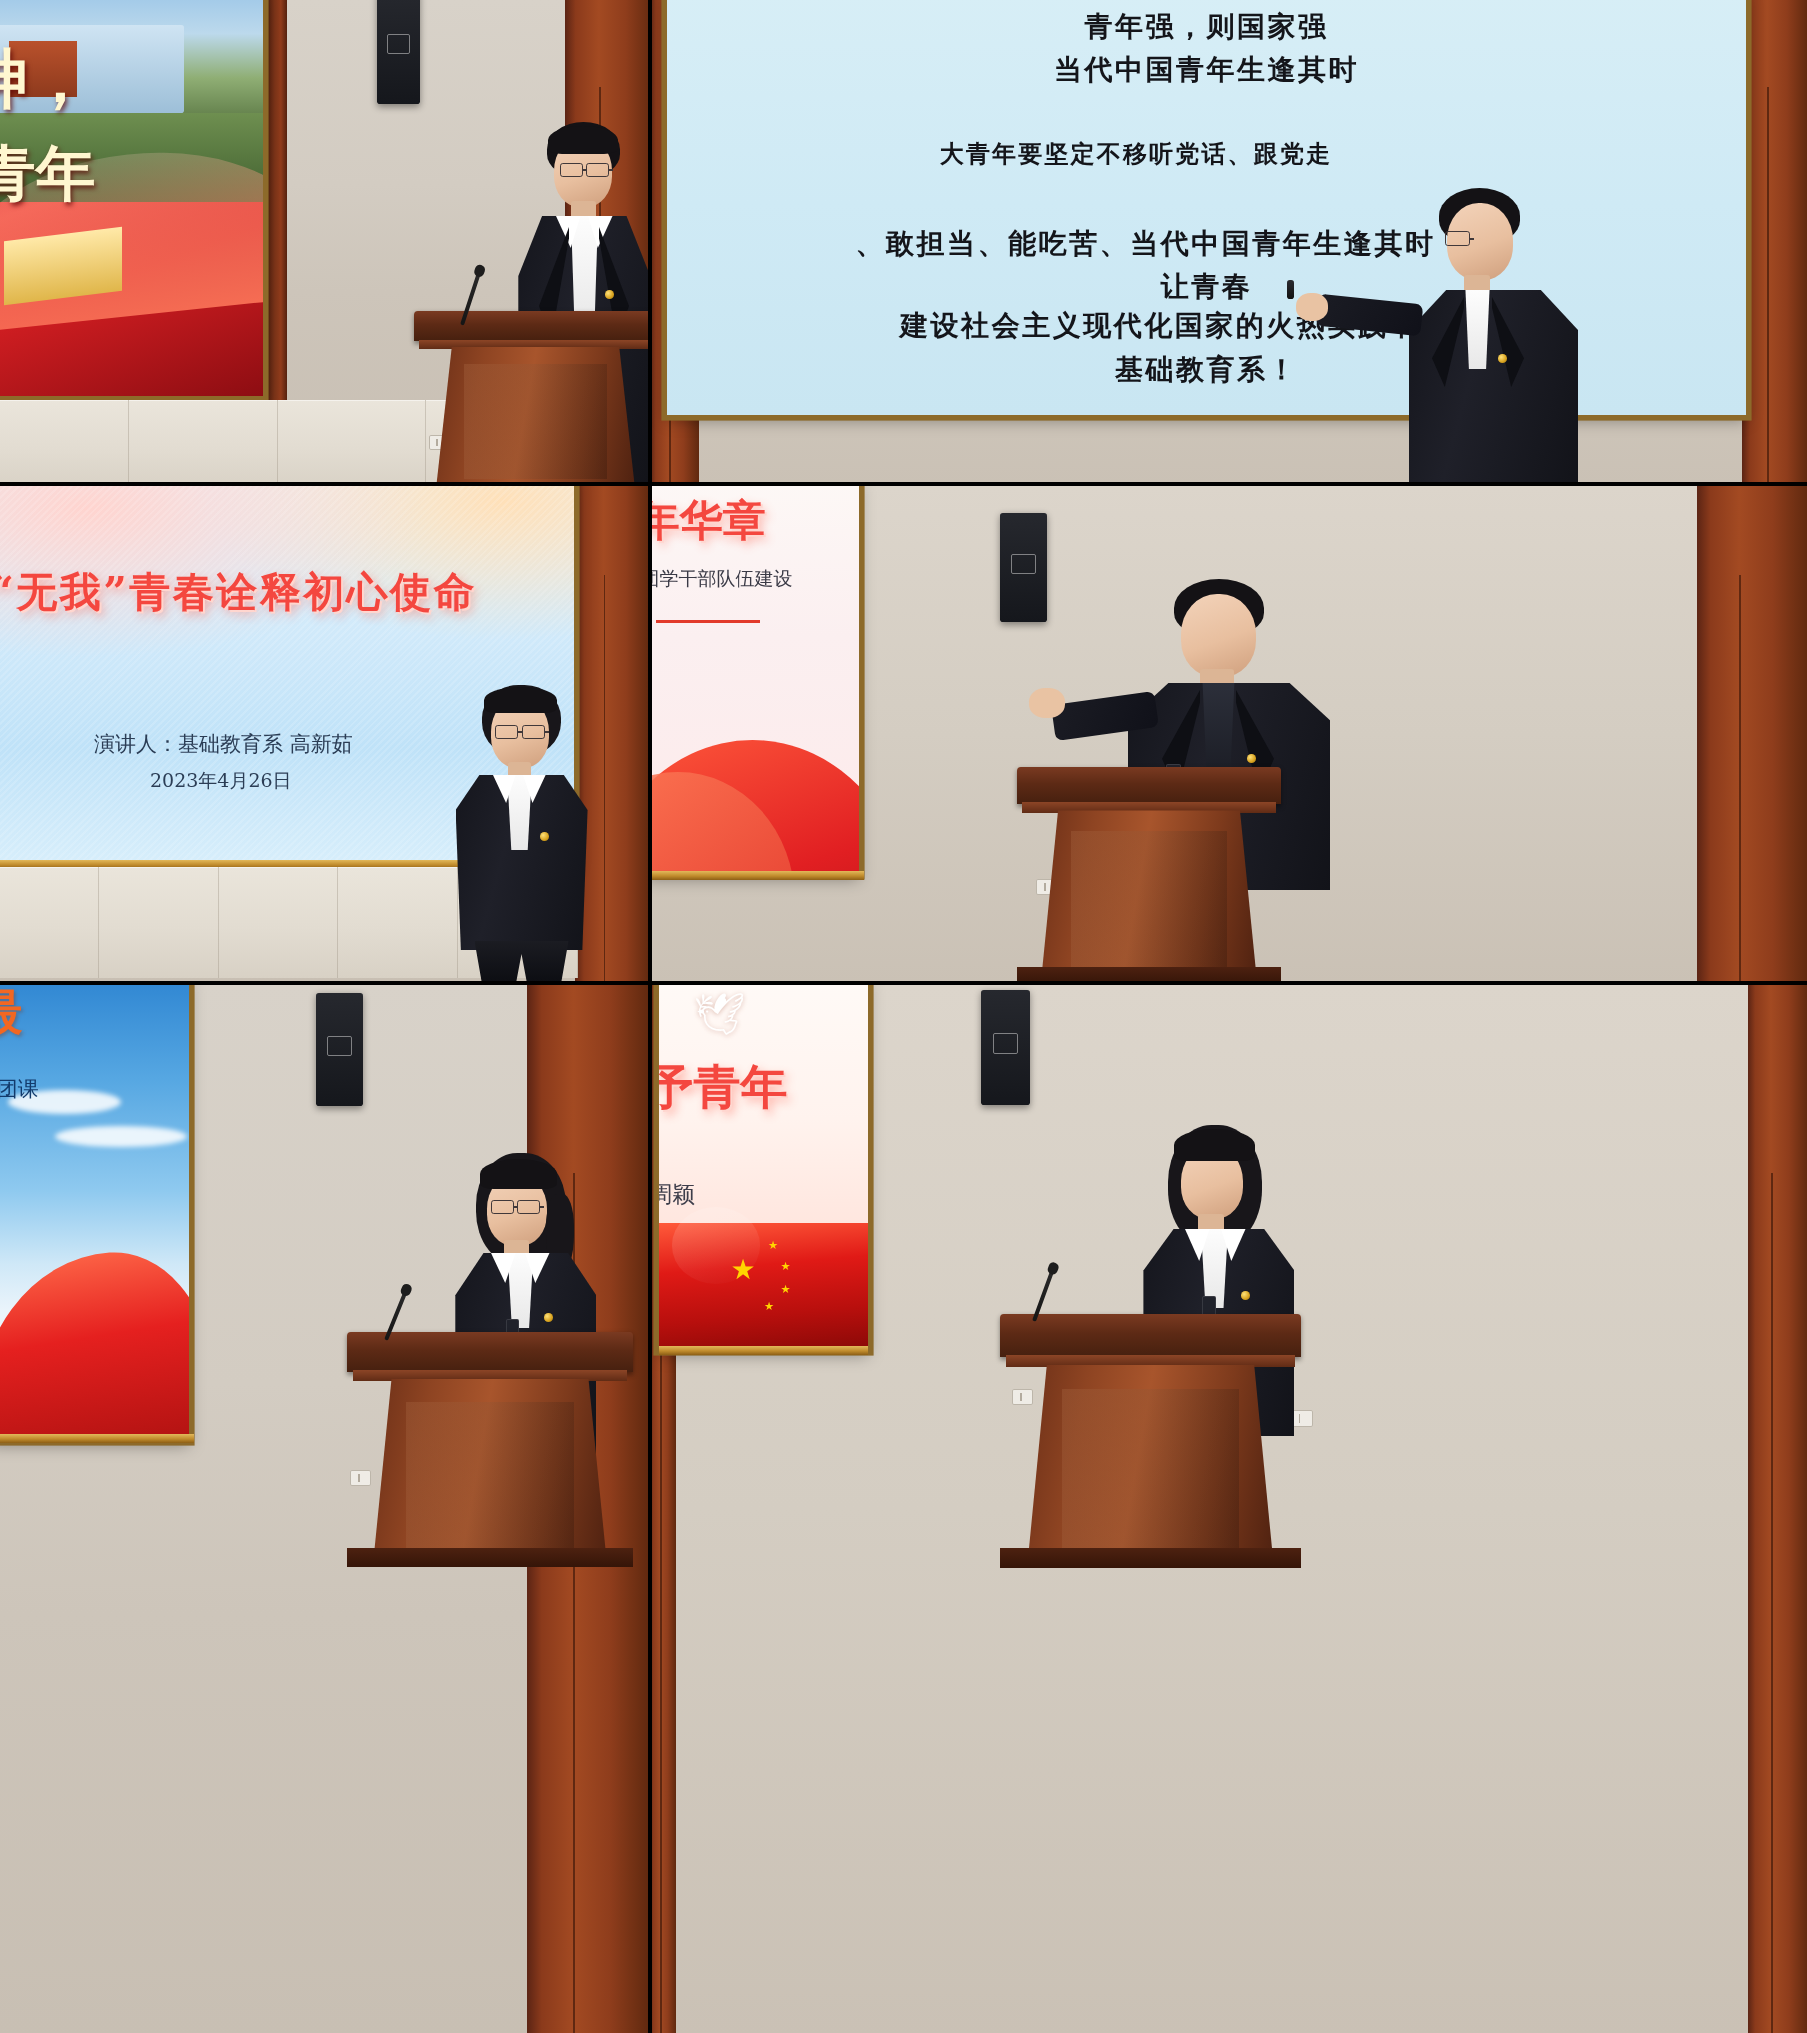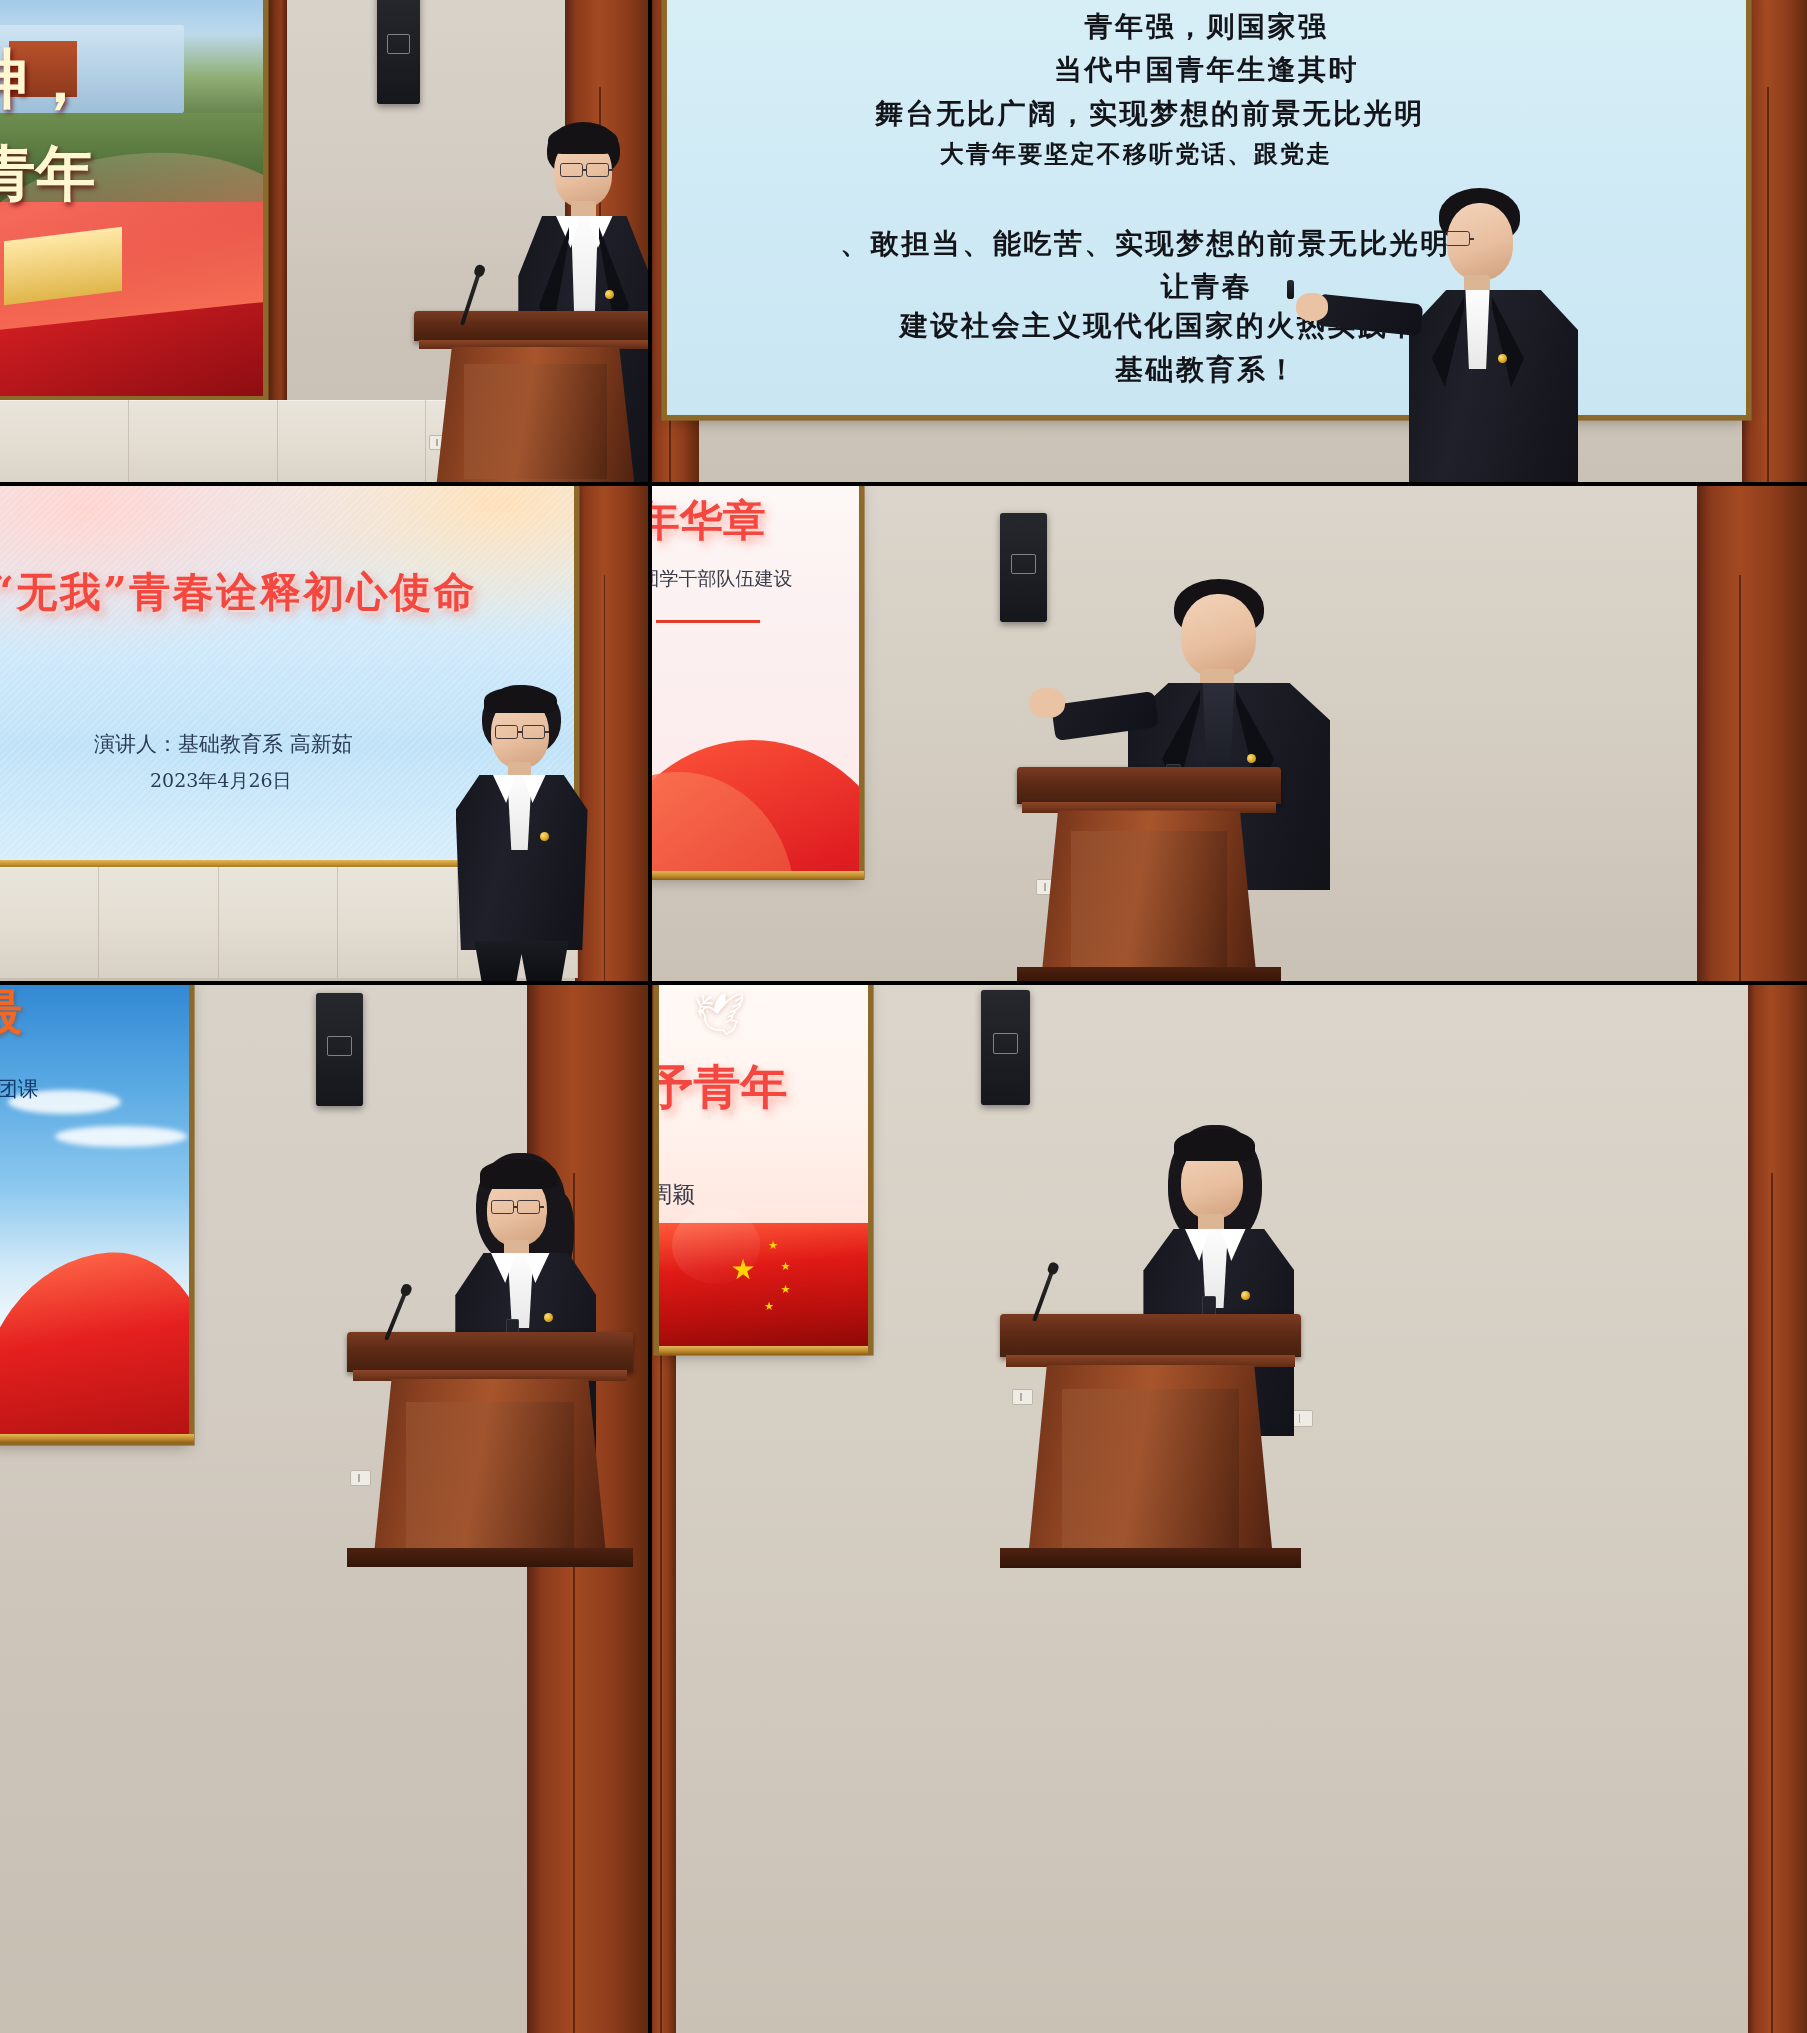--- a/index.html
+++ b/index.html
@@ -232,23 +232,22 @@
 
   <div class="panel">
     <div class="wall-warm"></div>
     <div class="wood-col" style="left:0px;width:49px;"></div>
     <div class="wood-col" style="right:0px;width:66px;"></div>
 
     <div class="screen" style="left:17px;top:-9.4px;width:1079px;height:424px;">
       <div class="screen-inner sl-blue">
         <div class="calli" style="top:17px;font-size:28px;">青年强，则国家强</div>
         <div class="calli" style="top:60px;font-size:28px;">当代中国青年生逢其时</div>
-        <div class="calli" style="top:104px;font-size:28px;left:-113px;">舞台无比广阔，实现梦想的前景无比光明</div>
         <div class="calli" style="top:147px;font-size:24px;left:-141px;">大青年要坚定不移听党话、跟党走</div>
-        <div class="calli" style="top:234px;font-size:28px;left:-122px;">、敢担当、能吃苦、实现梦想的前景无比光明</div>
+        <div class="calli" style="top:234px;font-size:28px;left:-122px;">、敢担当、能吃苦、当代中国青年生逢其时</div>
         <div class="calli" style="top:277px;font-size:28px;">让青春</div>
         <div class="calli" style="top:316px;font-size:28px;left:-94px;">建设社会主义现代化国家的火热实践中</div>
         <div class="calli" style="top:360px;font-size:28px;">基础教育系！</div>
       </div>
     </div>
 
     <div class="person" style="left:716px;top:188px;width:217px;height:301px;">
       <div class="hair" style="left:73px;top:0;width:81px;height:56px;"></div>
       <div class="head" style="left:81px;top:15px;width:66px;height:77px;"></div>
       <div class="glasses" style="left:79px;top:43px;width:22.6px;height:13px;"></div>

